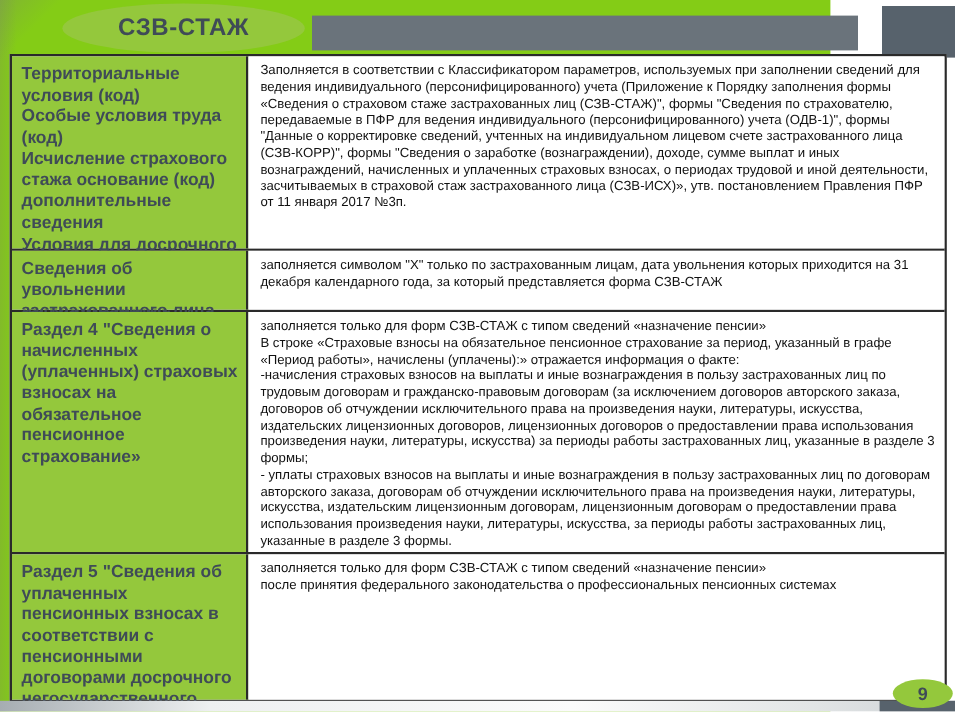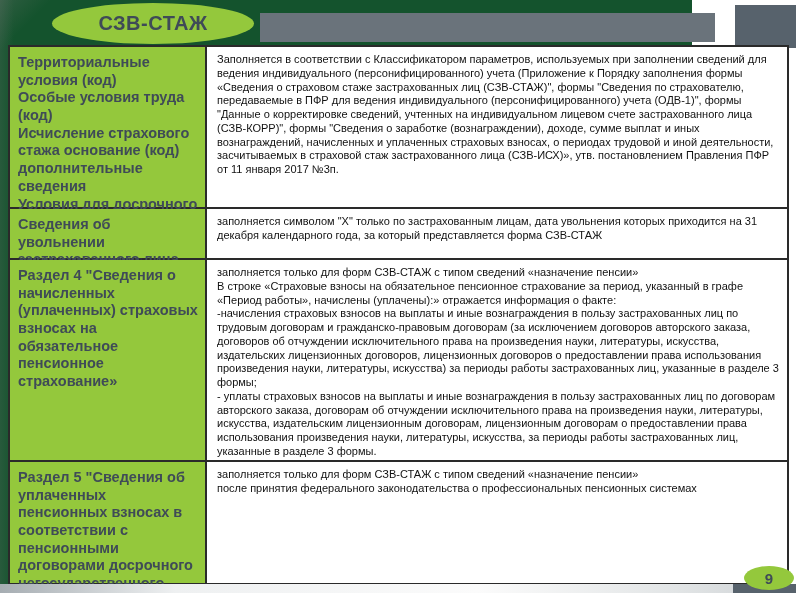--- a/index.html
+++ b/index.html
@@ -1,18 +1,18 @@
 <!DOCTYPE html>
 <html style="--green: #94c83c; --slate: #57626c; --slate_shadow: #6a737b; --text_dark: #3f4b57; --border: #2a2a2a;"><head>
 <meta charset="utf-8">
 <style>
   * { margin:0; padding:0; box-sizing:border-box; }
   html,body { width:796px; height:593px; overflow:hidden; background:#fff;
               font-family:"Liberation Sans", sans-serif; }
-  .slide { position:relative; width:692px; height:593px; background:#14532d; }
+  .slide { position:relative; width:692px; height:593px; background:#84cc16; }
   .slide::before { content:""; position:absolute; inset:0; pointer-events:none;
                    background:linear-gradient(135deg, rgba(120,120,120,.28) 0%, rgba(255,255,255,0) 4%),
                               linear-gradient(to right, rgba(120,120,120,.20) 0%, rgba(255,255,255,0) 2%); }
 
   
   .badge { position:absolute; left:52px; top:3px; width:202px; height:41px;
            background:var(--green,#94c83c); border-radius:50%;
            display:flex; align-items:center; justify-content:center;
            color:var(--text_dark,#3f4b57); font-size:20px; font-weight:bold; letter-spacing:.5px; }
 

